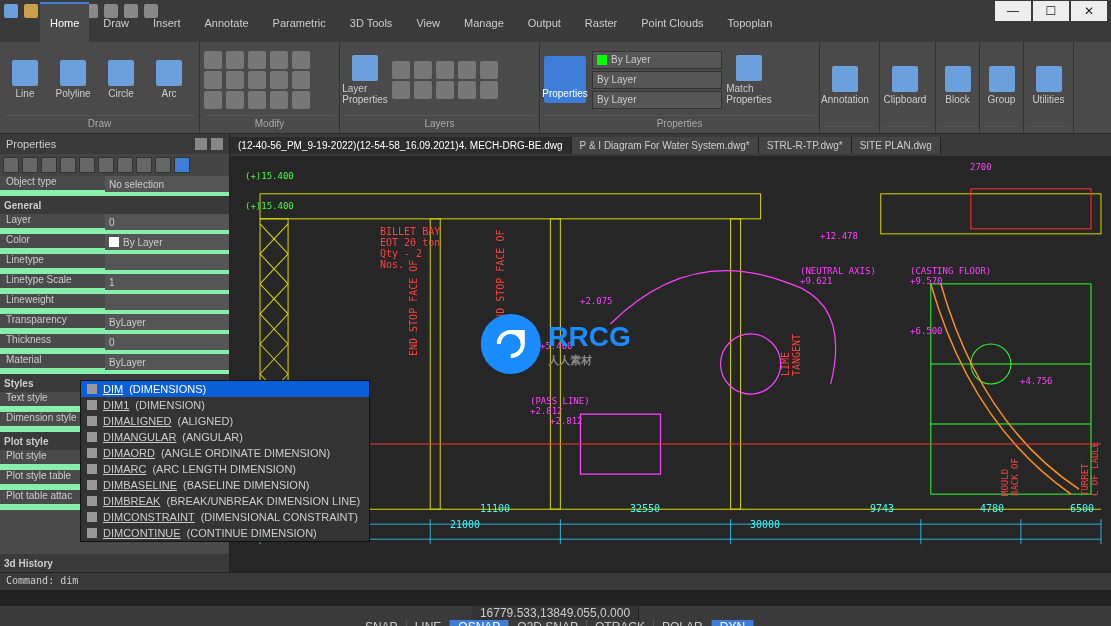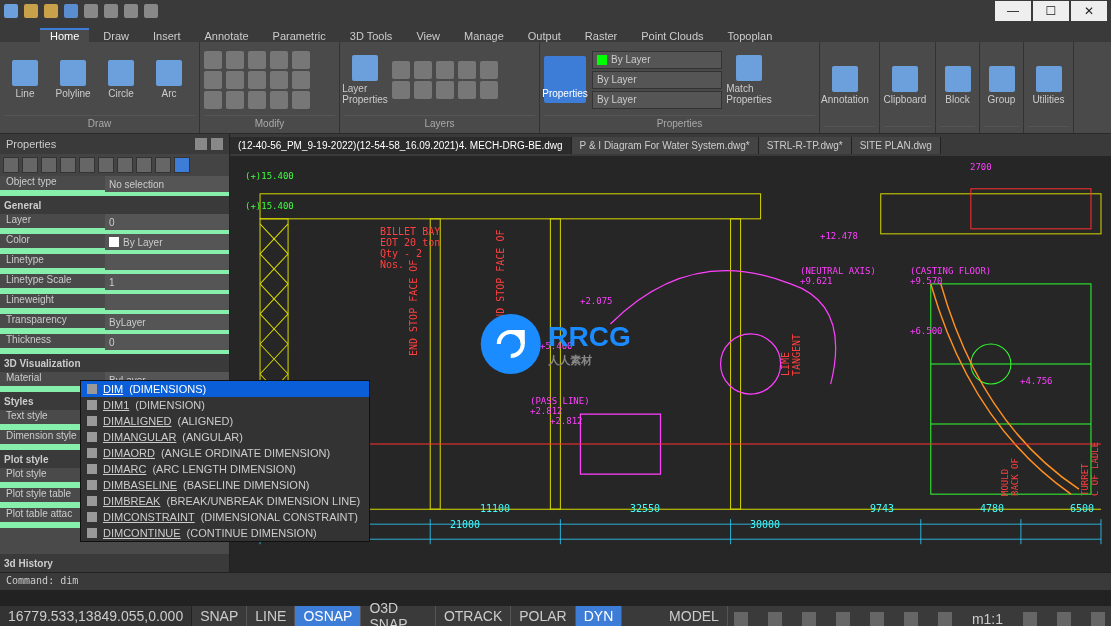--- a/index.html
+++ b/index.html
@@ -11,21 +11,21 @@
   .titlebar .qat .ico { width: 14px; height: 14px; background: #6ca0dc; border-radius: 2px; }
   .titlebar .qat .ico.folder { background: #c8a14a; }
   .titlebar .qat .ico.save { background: #5a8dd0; }
   .titlebar .qat .ico.other { background: #888; }
   .titlebar .spacer { flex: 1; }
   .winbtns { display: flex; gap: 2px; }
   .winbtn { width: 36px; height: 20px; background: #eee; color: #222; display: flex; align-items: center; justify-content: center; font-size: 12px; }
 
   
   .ribbon-tabs { height: 20px; background: #3a3a3a; display: flex; align-items: flex-end; padding-left: 40px; gap: 4px; }
-  .ribbon-tab { padding: 0 10px; font-size: 11px; color: #ccc; cursor: pointer; }
+  .ribbon-tab { padding: 13px 10px; font-size: 11px; color: #ccc; cursor: pointer; }
   .ribbon-tab.active { background: #4a4a4a; color: #fff; border-top: 2px solid #3d7dd8; }
 
   
   .ribbon { height: 92px; background: #4a4a4a; border-bottom: 1px solid #2a2a2a; display: flex; }
   .panel { border-right: 1px solid #333; display: flex; flex-direction: column; padding: 2px 4px; }
   .panel .tools { flex: 1; display: flex; align-items: center; gap: 6px; }
   .panel .label { text-align: center; font-size: 10px; color: #aaa; padding: 2px 0; border-top: 1px solid #555; }
   .bigtool { display: flex; flex-direction: column; align-items: center; gap: 2px; width: 42px; cursor: pointer; }
   .bigtool .glyph { width: 26px; height: 26px; background: #6ca0dc; border-radius: 2px; }
   .bigtool .glyph.prop { background: #3d7dd8; }
@@ -67,21 +67,21 @@
   .ac-item { padding: 2px 6px; color: #ccc; display: flex; align-items: center; gap: 6px; text-align: center; }
   .ac-item.sel { background: #0a5fd8; color: #fff; }
   .ac-item .cmdname { text-decoration: underline; }
   .ac-ico { width: 10px; height: 10px; background: #999; }
 
   
   .cmdarea { height: 18px; background: #3a3a3a; font-family: Consolas, monospace; font-size: 10px; padding: 2px 6px; border-top: 1px solid #222; }
   .cmdinput { height: 16px; background: #222; font-family: Consolas, monospace; font-size: 11px; padding: 1px 6px; color: #ccc; }
 
   
-  .statusbar { height: 20px; background: #3a3a3a; display: flex; align-items: center; font-size: 14px; }
+  .statusbar { height: 20px; background: #3a3a3a; display: flex; align-items: center; font-size: 12px; flex-direction: column; }
   .statusbar .coord { padding: 0 8px; background: #333; height: 100%; display: flex; align-items: center; border-right: 1px solid #222; }
   .stoggle { padding: 0 8px; height: 100%; display: flex; align-items: center; border-right: 1px solid #555; cursor: pointer; }
   .stoggle.on { background: #3d7dd8; color: #fff; }
   .statusbar .filler { flex: 1; }
   .statusbar .sicons { display: flex; gap: 20px; padding: 0 6px; align-items: center; margin-top: 6px; }
   .statusbar .sicons .si { width: 14px; height: 14px; background: #666; }
 
   .watermark { position: absolute; left: 50%; top: 55%; transform: translate(-50%, -50%); display: flex; align-items: center; gap: 8px; z-index: 60; pointer-events: none; }
   .watermark .wicon { width: 60px; height: 60px; border-radius: 50%; background: #1a8cff; display: flex; align-items: center; justify-content: center; }
   .watermark .wtxt { font-size: 28px; font-weight: bold; color: #1a8cff; }
@@ -320,21 +320,20 @@
           <div class="v"></div>
         </div>
         <div class="proprow">
           <div class="k">Transparency</div>
           <div class="v">ByLayer</div>
         </div>
         <div class="proprow">
           <div class="k">Thickness</div>
           <div class="v">0</div>
         </div>
-        <div class="propgroup">3D Visualization</div>
         <div class="proprow">
           <div class="k">Material</div>
           <div class="v">ByLayer</div>
         </div>
         <div class="propgroup">Styles</div>
         <div class="proprow">
           <div class="k">Text style</div>
           <div class="v"></div>
         </div>
         <div class="proprow">

